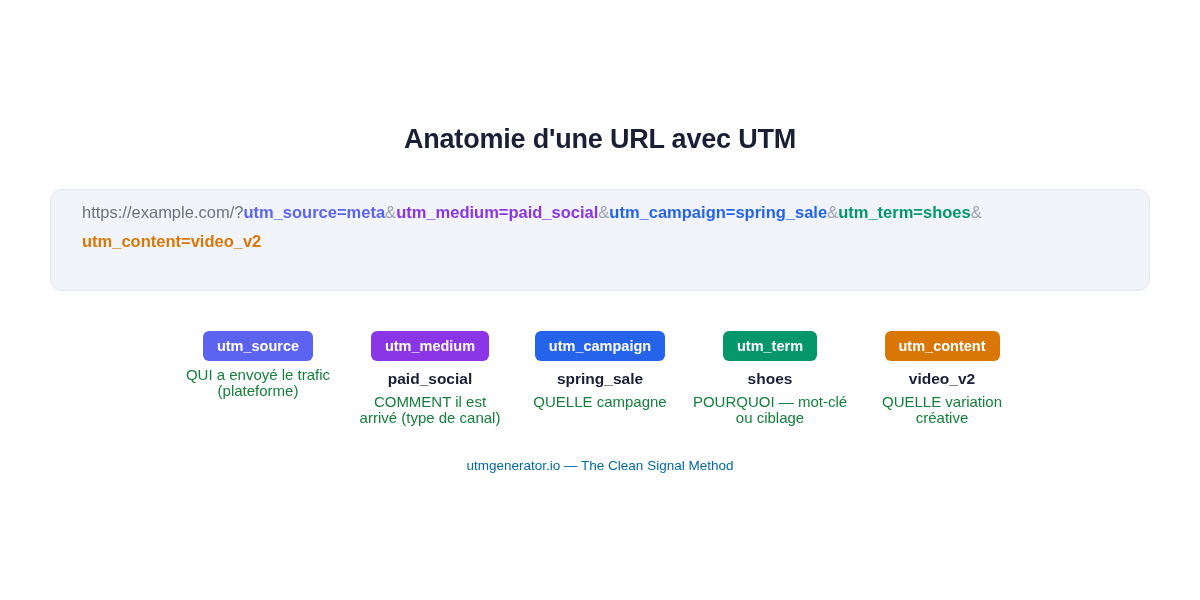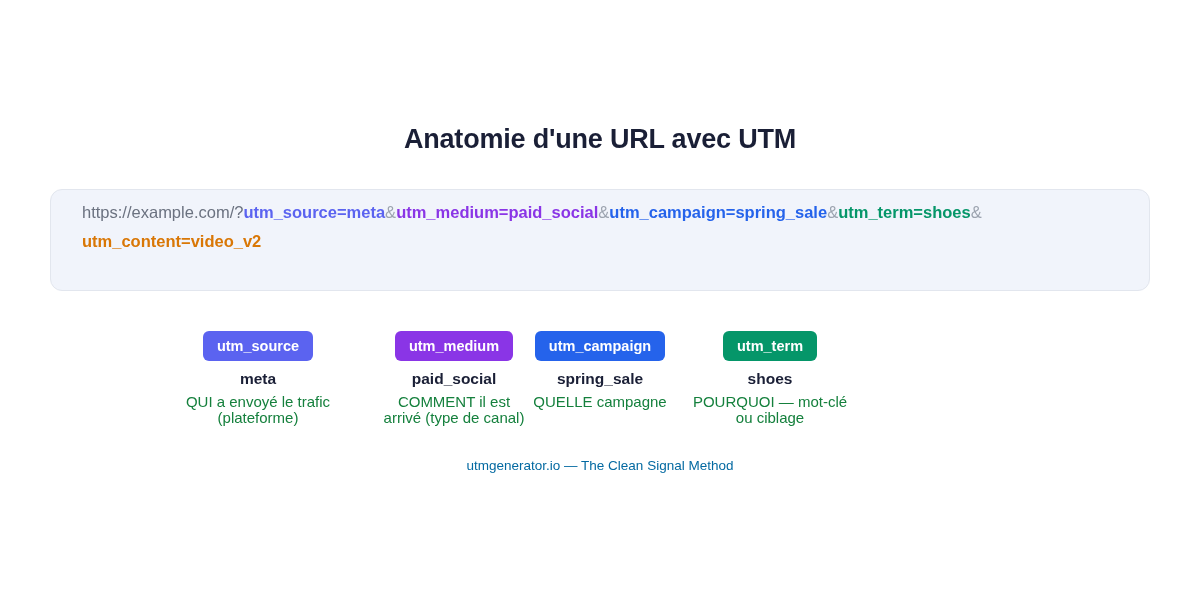--- a/index.html
+++ b/index.html
@@ -67,27 +67,26 @@
   <h1 class="title">Anatomie d'une URL avec UTM</h1>
 
   <div class="url-box">
     <div class="url-line"><span class="seg-base">https://example.com/?</span><span class="seg-param" style="color: rgb(91, 99, 240);">utm_source=meta</span><span class="seg-amp">&amp;</span><span class="seg-param" style="color: rgb(138, 53, 230);">utm_medium=paid_social</span><span class="seg-amp">&amp;</span><span class="seg-param" style="color: rgb(37, 99, 235);">utm_campaign=spring_sale</span><span class="seg-amp">&amp;</span><span class="seg-param" style="color: rgb(5, 150, 105);">utm_term=shoes</span><span class="seg-amp">&amp;</span></div>
     <div class="url-line"><span class="seg-param" style="color: rgb(217, 119, 6);">utm_content=video_v2</span></div>
   </div>
 
   <div class="params">
     <div class="param" style="left: 258px;">
       <span class="badge" style="background: rgb(91, 99, 240); text-align: center;">utm_source</span>
-      <div class="value">meta</div>
       <div class="desc">
         <div>QUI a envoyé le trafic</div>
         <div>(plateforme)</div>
       </div>
     </div>
-    <div class="param" style="left: 454px;">
+    <div class="param" style="left: 430px;">
       <span class="badge" style="background: rgb(138, 53, 230);">utm_medium</span>
       <div class="value">paid_social</div>
       <div class="desc">
         <div>COMMENT il est</div>
         <div>arrivé (type de canal)</div>
       </div>
     </div>
     <div class="param" style="left: 600px;">
       <span class="badge" style="background: rgb(37, 99, 235);">utm_campaign</span>
       <div class="value">spring_sale</div>
@@ -97,16 +96,24 @@
       </div>
     </div>
     <div class="param" style="left: 770px;">
       <span class="badge" style="background: rgb(5, 150, 105);">utm_term</span>
       <div class="value">shoes</div>
       <div class="desc">
         <div>POURQUOI — mot-clé</div>
         <div>ou ciblage</div>
       </div>
     </div>
+    <div class="param" style="left: 942px;">
+      <span class="badge" style="background: rgb(217, 119, 6);">utm_content</span>
+      <div class="value">video_v2</div>
+      <div class="desc">
+        <div>QUELLE variation</div>
+        <div>créative</div>
+      </div>
+    </div>
   </div>
 
   <div class="footer">utmgenerator.io — The Clean Signal Method</div>
 </div>
 
 </body></html>

